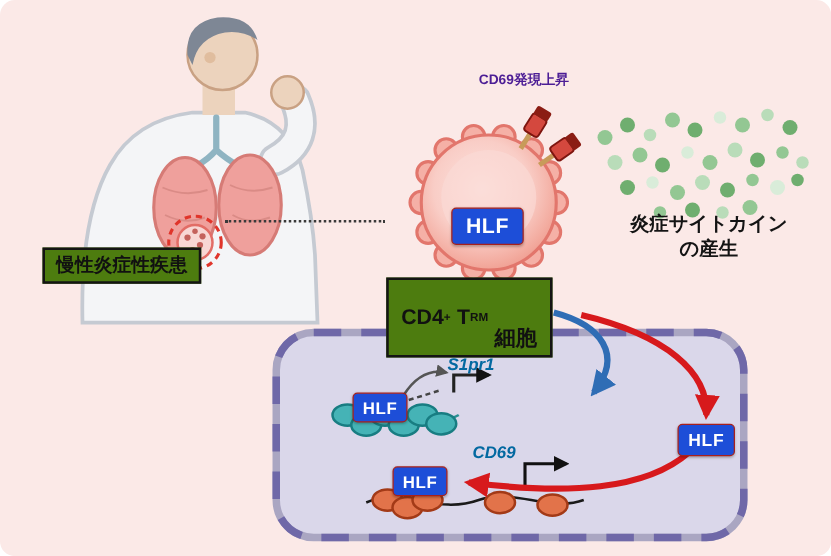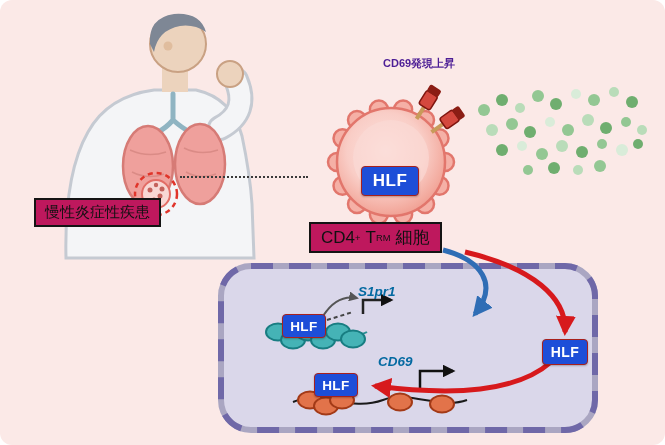--- a/index.html
+++ b/index.html
@@ -1,28 +1,28 @@
 <!DOCTYPE html>
 <html><head>
 <meta charset="utf-8">
 <style>
   html,body{margin:0;padding:0;background:#ffffff;font-family:"Liberation Sans", sans-serif;}
   #stage{position:relative;width:665px;height:445px;background:#fbe9e7;border-radius:12px;overflow:hidden;}
   .abs{position:absolute;}
-  .label-box{background:#be185d;border:2px solid #141414;color:#111;font-weight:normal;
+  .label-box{background:#4d7c0f;border:2px solid #141414;color:#111;font-weight:bold;
              display:flex;align-items:center;justify-content:center;box-sizing:border-box;}
   .hlf-box{position:absolute;background:#1d4ed8;color:#ffffff;font-weight:bold;border-radius:4px;
            border:1px solid #a8201c;display:flex;align-items:center;justify-content:center;
            box-shadow:0 1px 2px rgba(0,0,0,.25);letter-spacing:.5px;box-sizing:border-box;}
   .gene-label{position:absolute;font-style:italic;font-weight:bold;color:#0369a1;}
   .dotted-line{position:absolute;border-top:2px dotted #3a3a3a;height:0;}
   sup.plus{font-size:.55em;vertical-align:super;}
   sub.rm{font-size:.55em;}
   .cd4-t{margin-left:.30em;}
-  .cd4-suffix{margin-left:.30em;}
+  .cd4-suffix{margin-left:.30em;margin-top:33px;}
 </style>
 </head>
 <body>
 
 <div id="stage">
 
   <svg class="abs" style="left:8px;top:4px;" width="270" height="258" viewBox="0 0 270 258">
 
     <path d="M 58 254 Q 56 170 80 128 Q 100 92 146 86 L 188 86 Q 224 94 234 132 Q 242 170 244 200 L 246 254 Z" fill="#f4f5f7" stroke="#c5cad2" stroke-width="3"></path>
 
@@ -130,20 +130,24 @@
         <circle cx="132" cy="64" r="5" fill="#93c793"></circle>
       <circle cx="152" cy="70" r="6" fill="#d9ecd9"></circle>
         <circle cx="168" cy="64" r="5" fill="#6fae6f"></circle>
       <circle cx="58" cy="90" r="5" fill="#93c793"></circle>
         <circle cx="84" cy="88" r="6" fill="#6fae6f"></circle>
       <circle cx="108" cy="90" r="5" fill="#b9dcb9"></circle>
         <circle cx="130" cy="86" r="6" fill="#93c793"></circle>
     </g>
   </svg>
 
+  <div class="abs" style="left:474px;top:170px;width:186px;text-align:center;font-size:15.5px;font-weight:bold;color:#141414;line-height:1.3;">
+    <div>炎症サイトカイン</div>
+    <div>の産生</div>
+  </div>
 
   <svg class="abs" style="left:215px;top:240px;" width="385" height="205" viewBox="0 0 385 205">
     <defs>
       <marker id="mRed" viewBox="0 0 10 10" refX="8" refY="5" markerWidth="4" markerHeight="4" orient="auto">
         <path d="M0,0 L10,5 L0,10 z" fill="#d7191c"></path>
         </marker>
       <marker id="mBlue" viewBox="0 0 10 10" refX="8" refY="5" markerWidth="4" markerHeight="4" orient="auto">
         <path d="M0,0 L10,5 L0,10 z" fill="#2f6db5"></path>
         </marker>
       <marker id="mBlack" viewBox="0 0 10 10" refX="8" refY="5" markerWidth="5" markerHeight="5" orient="auto">

